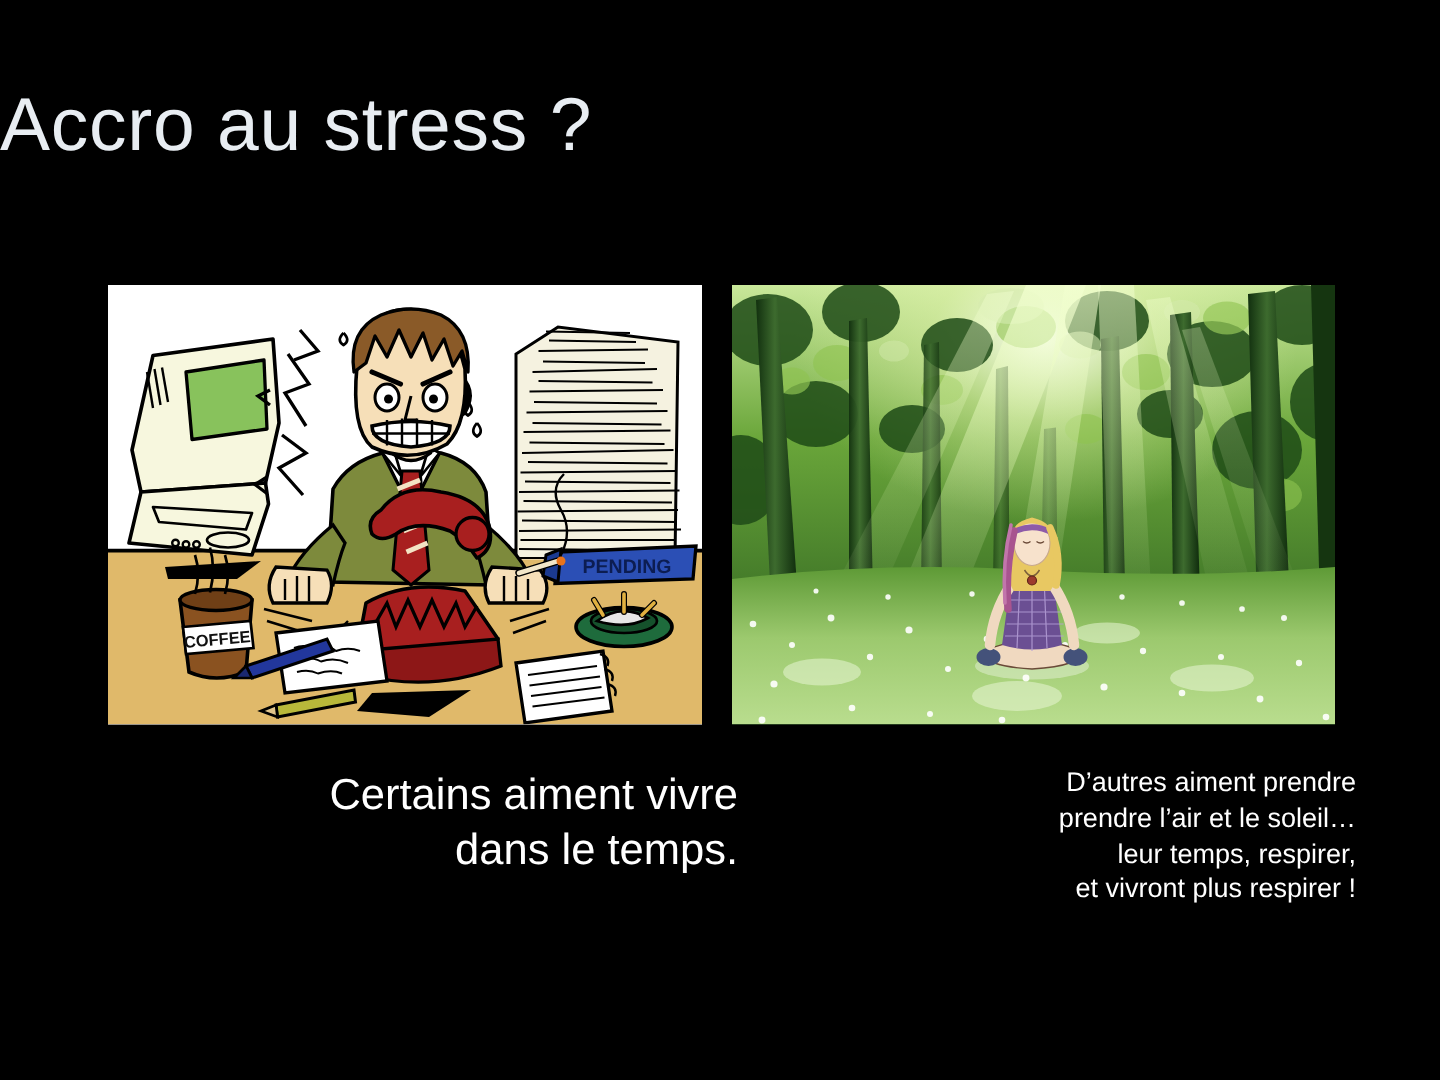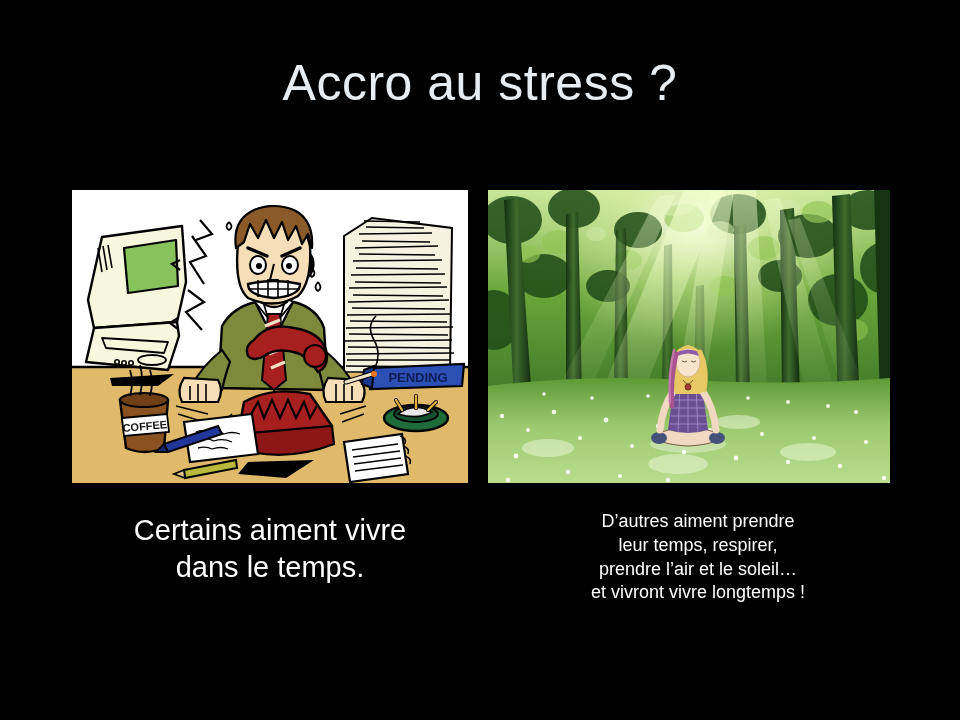--- a/index.html
+++ b/index.html
@@ -19,21 +19,21 @@
     height: 720px;
     background: #000000;
   }
 
   
   .slide-title {
     position: absolute;
     left: 0;
     top: 56px;
     width: 960px;
-    text-align: center;
+    text-align: left;
     color: #e8edf2;
     font-size: 50px;
     font-weight: 400;
     letter-spacing: 0.5px;
     line-height: 1.1;
   }
 
   
   .pic {
     position: absolute;
@@ -54,21 +54,21 @@
     background: #1d3d18;
   }
 
   
   .art { position: absolute; inset: 0; }
 
   
   .caption {
     position: absolute;
     color: #ffffff;
-    text-align: center;
+    text-align: right;
     font-weight: 400;
   }
   #caption-left {
     left: 48px;
     top: 512px;
     width: 444px;
     font-size: 29px;
     line-height: 1.28;
   }
   #caption-right {
@@ -506,18 +506,18 @@
     </svg>
   </div>
 
   <div class="caption" id="caption-left">
     <span class="cap-line">Certains aiment vivre</span>
     <span class="cap-line">dans le temps.</span>
   </div>
 
   <div class="caption" id="caption-right">
     <span class="cap-line">D’autres aiment prendre</span>
+    <span class="cap-line">prendre l’air et le soleil…</span>
     <span class="cap-line">leur temps, respirer,</span>
-    <span class="cap-line">prendre l’air et le soleil…</span>
-    <span class="cap-line">et vivront vivre longtemps !</span>
+    <span class="cap-line">et vivront plus respirer !</span>
   </div>
 
 </div>
 
 </body></html>

